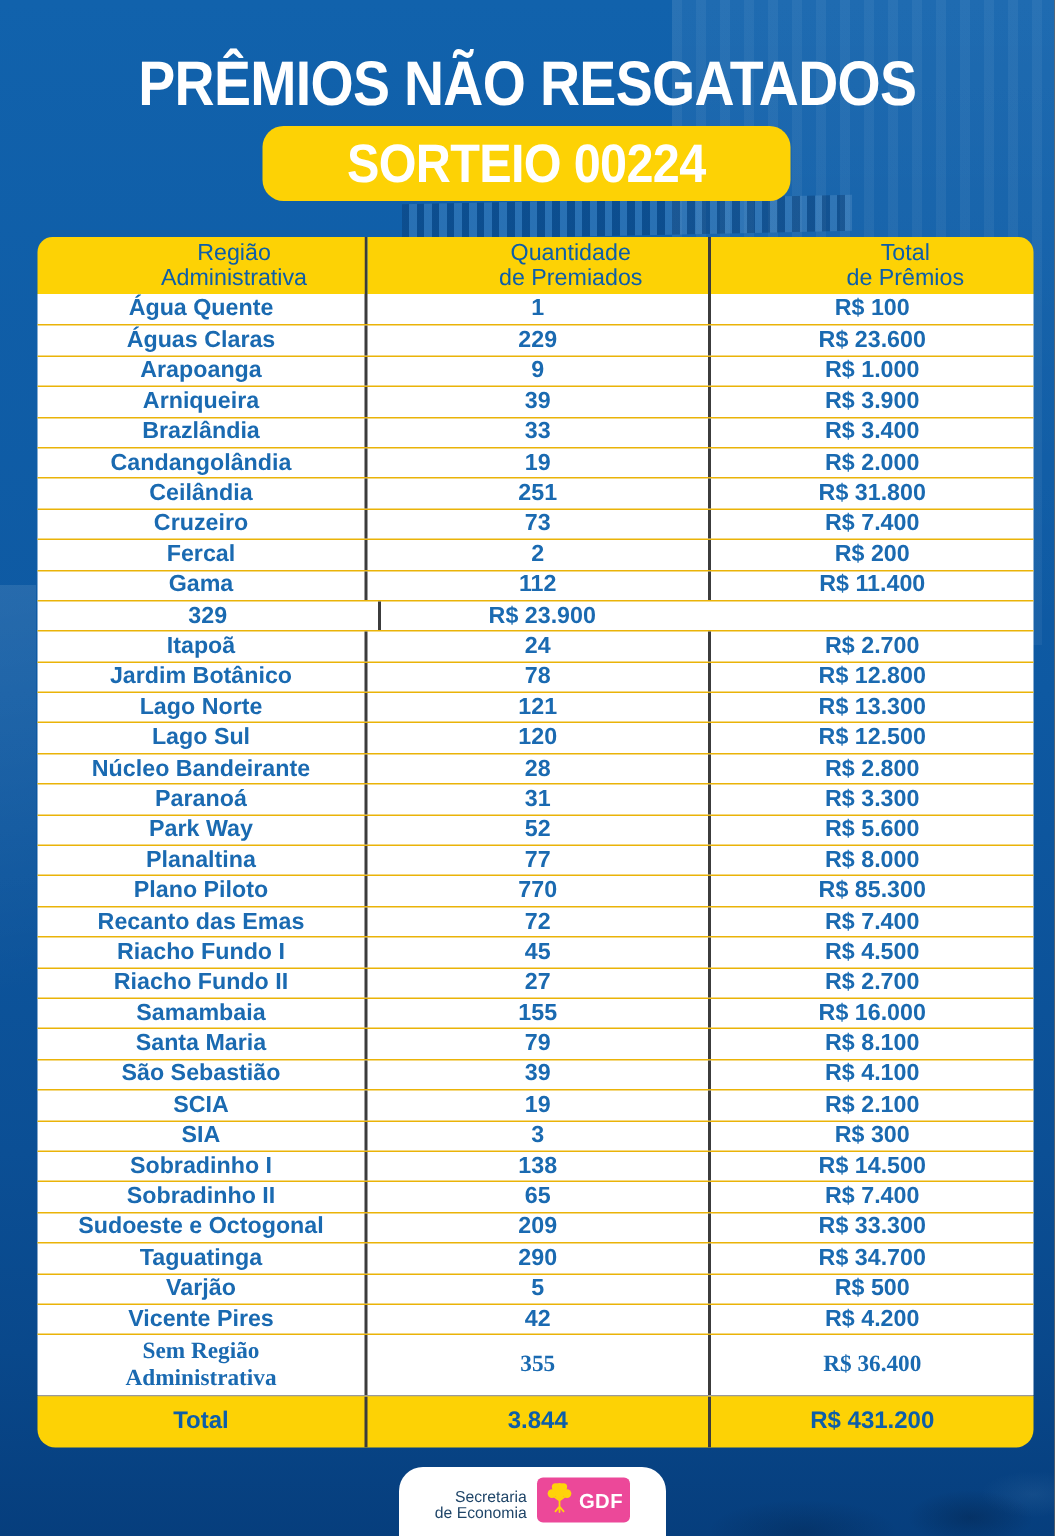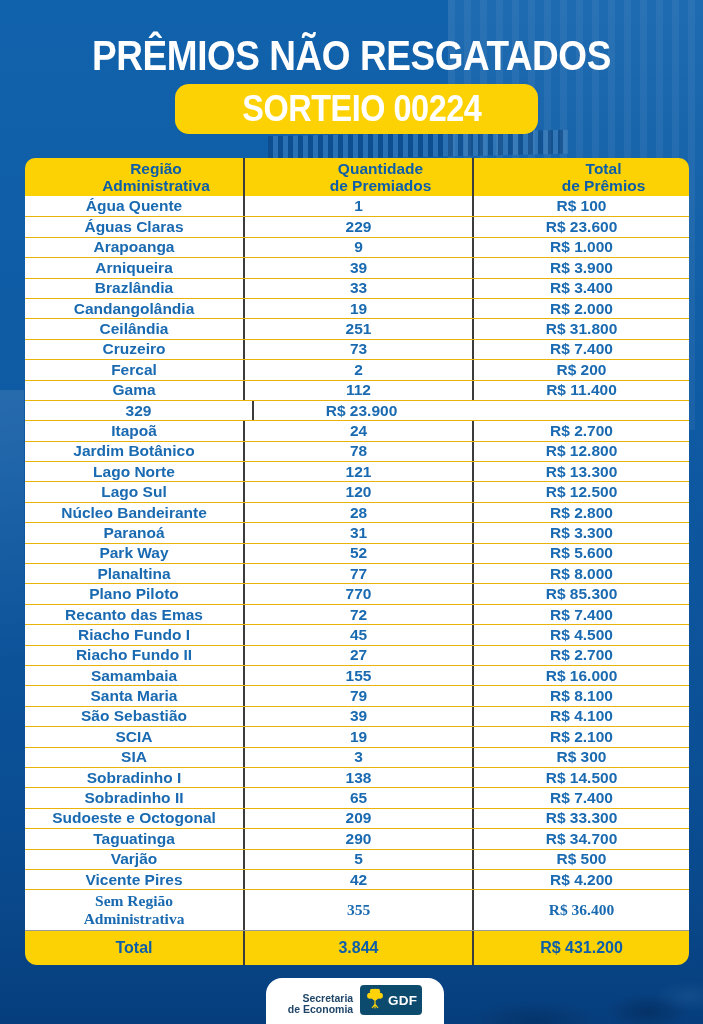--- a/index.html
+++ b/index.html
@@ -38,33 +38,33 @@
     position:absolute;top:33px;left:0;width:703px;
     text-align:center;color:#ffffff;
     font-size:42px;font-weight:bold;line-height:46px;
     transform:scaleX(0.88);
     letter-spacing:-0.5px;
     white-space:nowrap;
   }
   .pill{
     position:absolute;top:84px;left:175px;width:352px;height:50px;
     background:#fdd205;border-radius:14px;
-    display:flex;align-items:center;justify-content:center;padding-left:11px;
+    display:flex;align-items:center;justify-content:center;
   }
   .pill-text{
     color:#ffffff;font-size:36px;font-weight:bold;
     transform:scaleX(0.9);letter-spacing:-0.5px;white-space:nowrap;
   }
   
   .table{position:absolute;left:25px;top:158px;width:664px;}
   .thead{display:flex;height:38px;}
   .th{
     box-sizing:border-box;
     background:#fdd205;color:#0d5ea9;
-    font-weight:bold;font-size:15.5px;line-height:17px;
+    font-weight:normal;font-size:15.5px;line-height:17px;
     display:flex;align-items:center;justify-content:center;
     text-align:center;white-space:pre-line;padding-left:44px;
   }
   .c1{width:220px;} .c2{width:229px;} .c3{width:215px;}
   .sep{border-right:2px solid #3c3c3c;}
   .th.c1{border-top-left-radius:10px;}
   .th.c3{border-top-right-radius:10px;}
   .tbody{background:#ffffff;}
   .tr{display:flex;box-sizing:border-box;height:20.4px;}
   .tr.tall{height:40.8px;font-family:Liberation Serif, serif;}
@@ -85,24 +85,24 @@
   
   .footer-card{
     position:absolute;left:266px;top:978px;width:178px;height:70px;
     background:#ffffff;border-radius:16px;
     display:flex;align-items:flex-start;justify-content:center;
     gap:7px;padding-top:7px;box-sizing:border-box;
   }
   .dept{
     margin-top:8px;
     text-align:right;white-space:pre-line;
-    color:#1f4568;font-size:10.5px;font-weight:bold;line-height:11px;
+    color:#1f4568;font-size:10.5px;font-weight:normal;line-height:11px;
   }
   .gdf-box{
-    width:62px;height:30px;background:#0c4a6e;border-radius:4px;
+    width:62px;height:30px;background:#ec4899;border-radius:4px;
     display:flex;align-items:center;justify-content:center;gap:3px;
   }
   .gdf-text{color:#ffffff;font-size:13.5px;font-weight:bold;letter-spacing:0.3px;}
 </style>
 </head>
 <body>
 
 <div class="poster">
 
   <div class="decor-building"></div>

